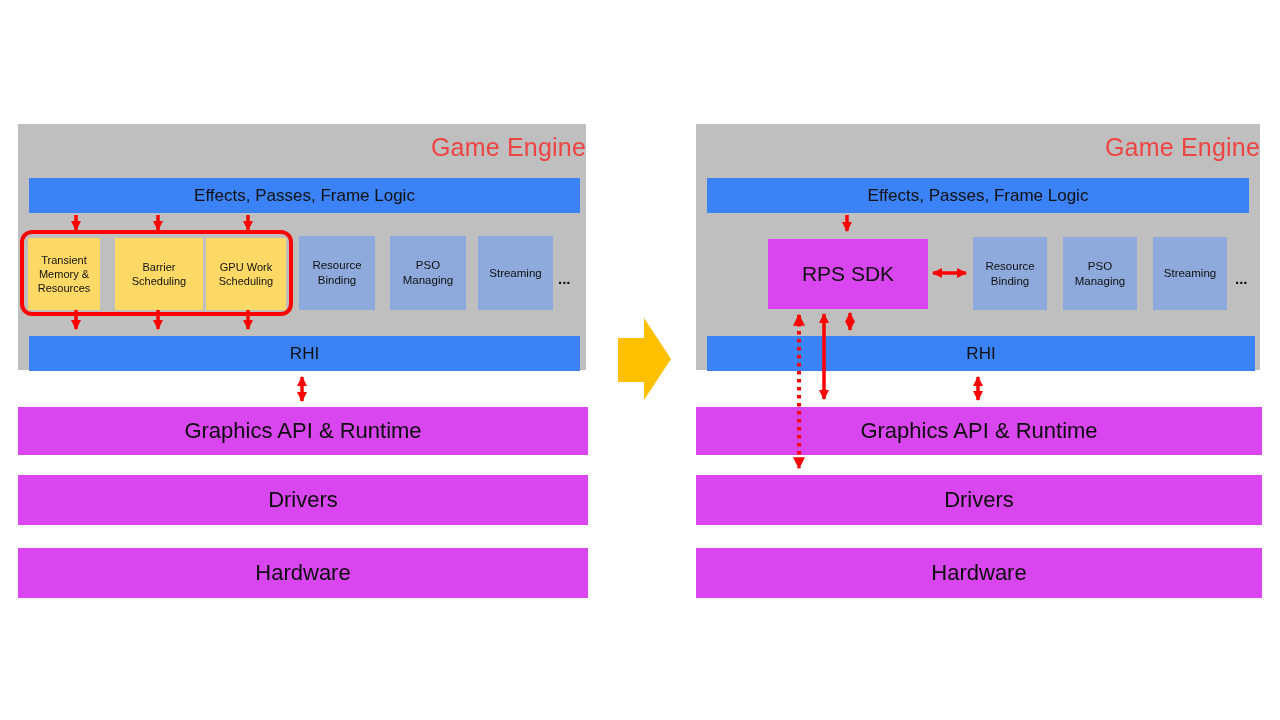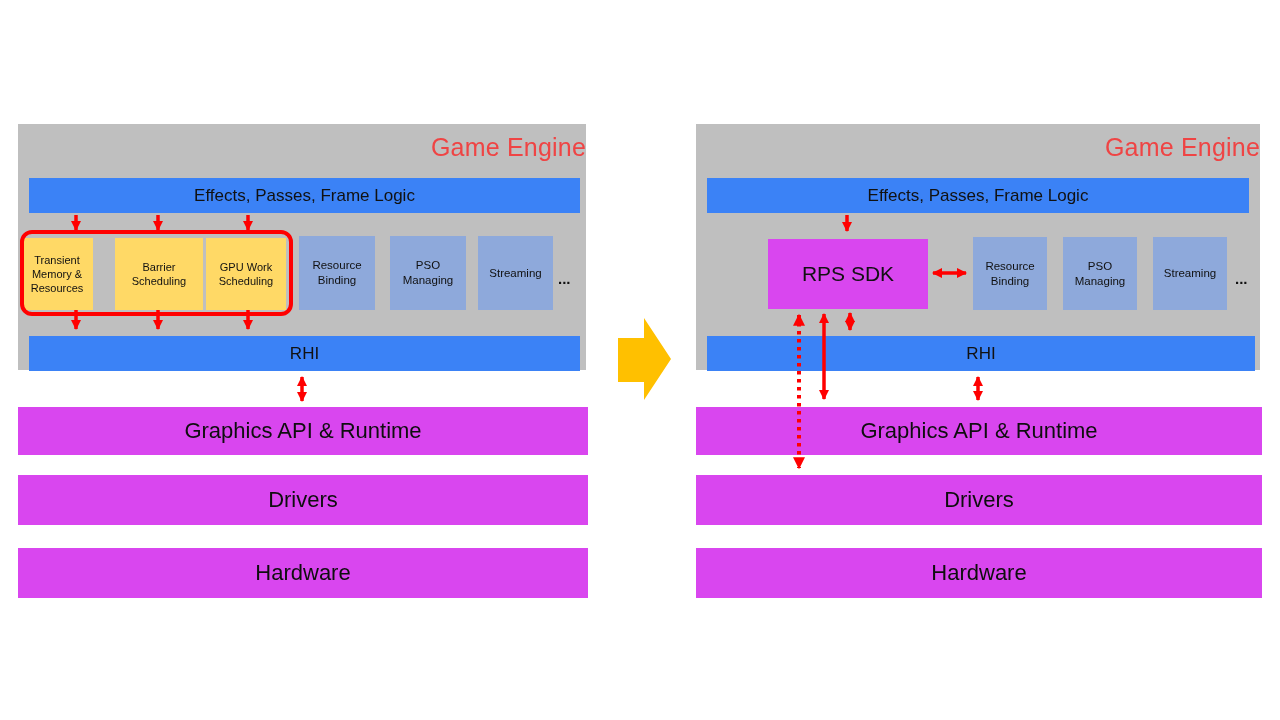--- a/index.html
+++ b/index.html
@@ -38,21 +38,21 @@
 </style>
 </head>
 <body>
 
 <div class="abs engine-container" style="left:18px; top:124px; width:568px; height:246px;"></div>
 
 <div class="abs engine-title" style="left:18px; top:133px; width:568px;">Game Engine</div>
 
 <div class="abs blue-bar" style="left:29px; top:178px; width:551px; height:35px;">Effects, Passes, Frame Logic</div>
 
-<div class="abs yellow-box" style="left:21px; top:238px; width:72px; height:72px;">Transient Memory &amp; Resources</div>
+<div class="abs yellow-box" style="left:28px; top:238px; width:72px; height:72px;">Transient Memory &amp; Resources</div>
 <div class="abs yellow-box" style="left:115px; top:238px; width:88px; height:72px;">Barrier Scheduling</div>
 <div class="abs yellow-box" style="left:206px; top:238px; width:80px; height:72px;">GPU Work Scheduling</div>
 
 <div class="abs highlight-outline" style="left:20px; top:230px; width:273px; height:86px;"></div>
 
 <div class="abs module-box" style="left:299px; top:236px; width:76px; height:74px;">Resource Binding</div>
 <div class="abs module-box" style="left:390px; top:236px; width:76px; height:74px;">PSO Managing</div>
 <div class="abs module-box" style="left:478px; top:236px; width:75px; height:74px;">Streaming</div>
 <div class="abs dots" style="left:558px; top:270px;">...</div>
 

